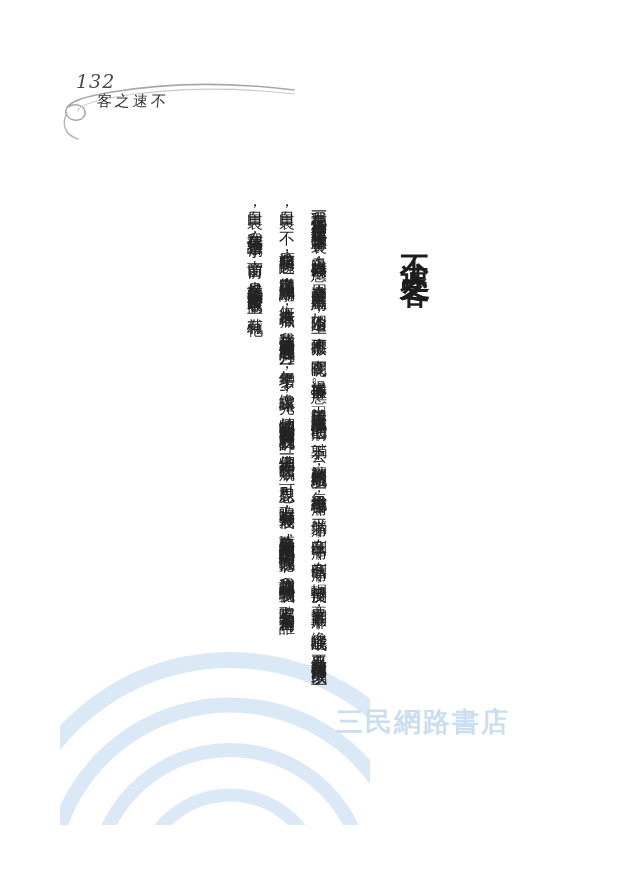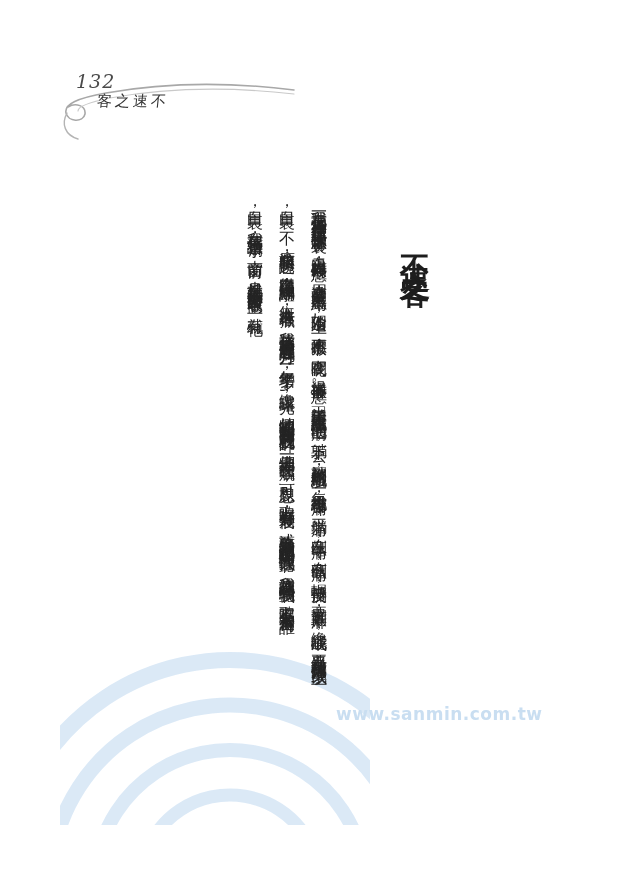--- a/index.html
+++ b/index.html
@@ -124,21 +124,21 @@
   <svg class="watermark-logo" viewBox="0 0 310 270" fill="none" xmlns="http://www.w3.org/2000/svg">
     <g transform="rotate(-12 170 330)" stroke="#cfe2f4" fill="none">
       <path d="M80,330 A90,90 0 0 1 260,330" stroke-width="13"></path>
       <path d="M35,330 A135,135 0 0 1 305,330" stroke-width="14"></path>
       <path d="M-10,330 A180,180 0 0 1 350,330" stroke-width="15"></path>
       <path d="M-55,330 A225,225 0 0 1 395,330" stroke-width="16"></path>
     </g>
   </svg>
 
   <div class="watermark-text">
-    <div class="watermark-url" style="color:#c9def1;">www.sanmin.com.tw</div>
+    <div class="watermark-site" style="color:#c9def1;">三民網路書店</div>
   </div>
 
   <div class="book-title">不速之客</div>
 
   <div class="body-text">
     <p>我現在是一個人獨自生活在近三千坪的迷你林子裏。白天過得頗為愜意，周遭有的是草木蟲鳥，如山陰道上，應接不暇；夜間呢？過得並不愜意。由於近年患了「纖維肌痛」的毛病，一躺下去，被壓到的纖維肌，每一纖維都發痛，平躺痛，左側臥痛，右側臥痛，輾轉反側，要直等到麻了，纔能成眠，要平白耗費掉個把鐘頭或以上。</p>
     <p>白日裏，不，應該自黎明說起，自從圍了硬鐵線網籬，無人進來行獵，我這迷你林子裏的斑鳩和紅鳩一月月、一年年增多了，纔露曙光，牠們的曉唱便曲曲折折傳到我的枕畔。牠們天一亮便在競唱，可以想見，歌唱者有好幾個，或許鳥類學家認為牠們是在唱給同性或異性聽，我總認為是在唱給我聽，歌唱不是為知音還為誰？</p>
     <p>白日裏，我在舊屋讀書寫字，南窗前，也就是在我的書桌前窗外晾衣篙上，就有牠</p>
   </div>
 

